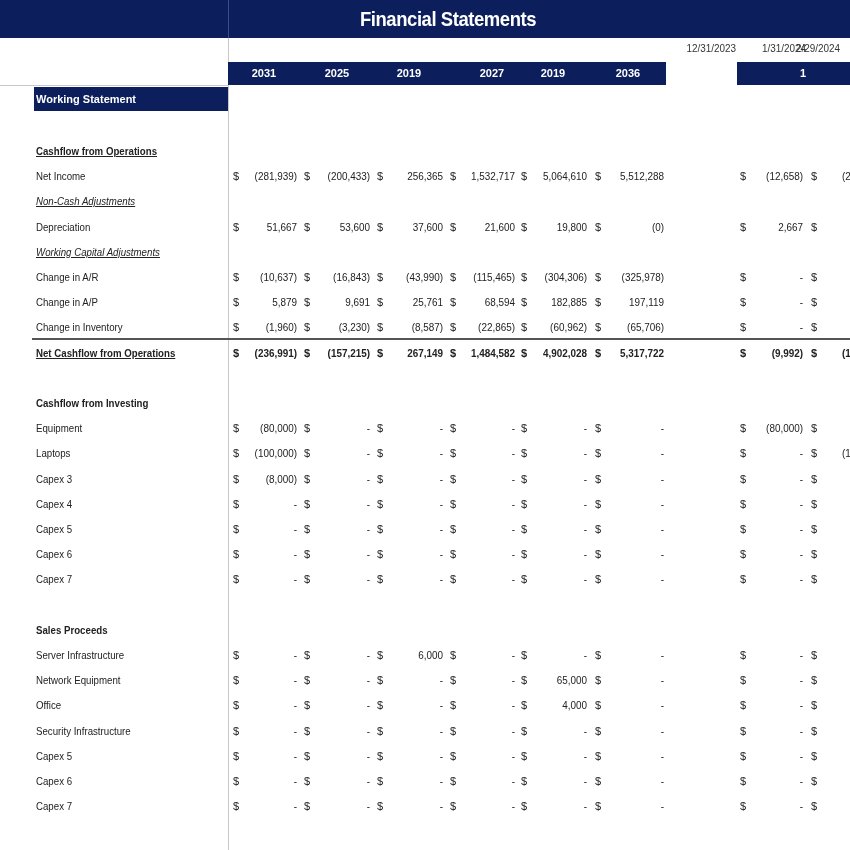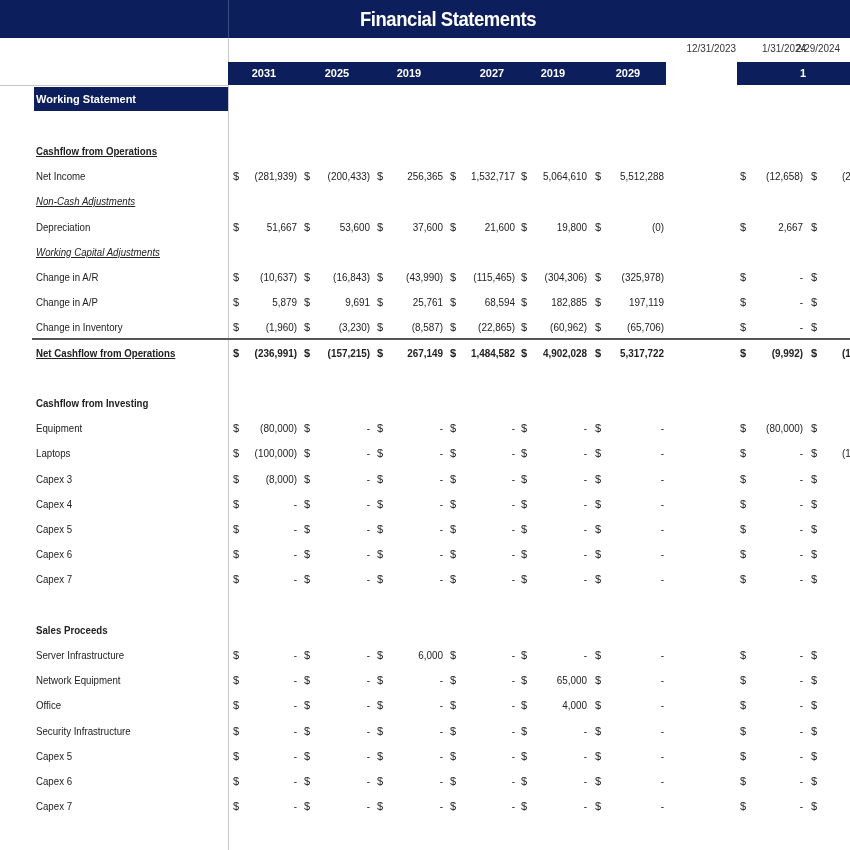--- a/index.html
+++ b/index.html
@@ -39,21 +39,21 @@
 <div class="abs date" style="left:726px;">1/31/2024</div>
 <div class="abs date" style="left:796px;width:90px;text-align:left;transform-origin:left;">2/29/2024</div>
 
 <div class="abs yearbar" style="left:228px;width:438px;"></div>
 <div class="abs yearbar" style="left:737px;width:113px;"></div>
 <div class="abs year" style="left:234px;">2031</div>
 <div class="abs year" style="left:307px;">2025</div>
 <div class="abs year" style="left:379px;">2019</div>
 <div class="abs year" style="left:462px;">2027</div>
 <div class="abs year" style="left:523px;">2019</div>
-<div class="abs year" style="left:598px;">2029</div>
+<div class="abs year" style="left:598px;">2036</div>
 <div class="abs year" style="left:773px;">1</div>
 
 <div class="abs section-bar">Working Statement</div>
 
 <div id="rows">
     <div class="abs label ul" style="top: 144px;">Cashflow from Operations</div>
     <div class="abs label" style="top: 169px;">Net Income</div>
     <div class="abs cell-d" style="left: 233px; top: 169px;">$</div>
     <div class="abs cell-v" style="left: 207px; top: 169px;">(281,939)</div>
     <div class="abs cell-d" style="left: 304px; top: 169px;">$</div>

